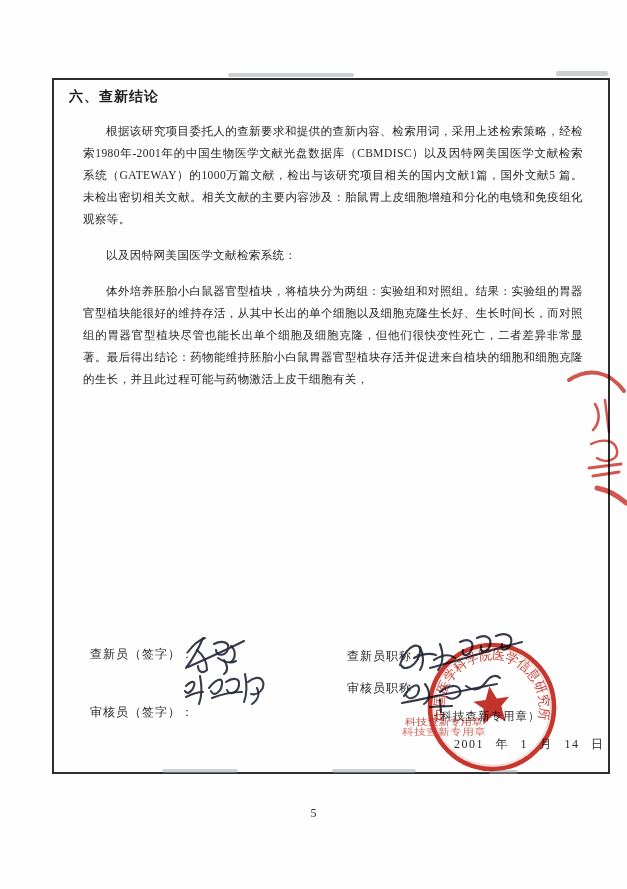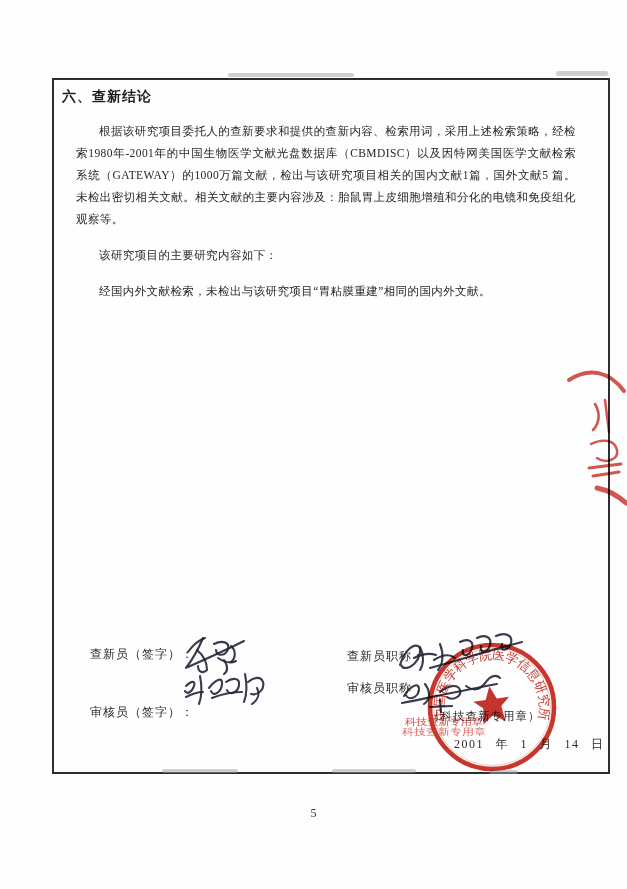--- a/index.html
+++ b/index.html
@@ -5,21 +5,21 @@
   html,body{margin:0;padding:0;background:#ffffff;}
   .page{
     position:relative;width:627px;height:889px;background:#fefefe;overflow:hidden;
     font-family:"Liberation Serif","DejaVu Serif",serif;color:#262626;
   }
   .border-box{
     position:absolute;left:52px;top:78px;width:554px;height:692px;
     border:2px solid #2e2e30;background:transparent;
   }
   .content{
-    position:absolute;left:8px;top:4px;width:528px;
+    position:absolute;left:15px;top:4px;width:528px;
     font-size:11.5px;line-height:22px;text-align:justify;letter-spacing:0.4px;
   }
   .content h1{
     font-family:"Liberation Sans","DejaVu Sans",sans-serif;
     font-size:14px;font-weight:bold;margin:2px 0 2px 0;line-height:20px;color:#1d1d1f;
     letter-spacing:1px;
   }
   .content p{margin:14px;}
   .content p.indent{text-indent:2em;}
   .content p.attest{text-indent:3.6em;}
@@ -49,22 +49,22 @@
 </head>
 <body>
 
 <div class="page">
 
   <div class="border-box">
 
     <div class="content">
       <h1><span>六、查新结论</span></h1>
       <p class="indent">根据该研究项目委托人的查新要求和提供的查新内容、检索用词，采用上述检索策略，经检索1980年-2001年的中国生物医学文献光盘数据库（CBMDISC）以及因特网美国医学文献检索系统（GATEWAY）的1000万篇文献，检出与该研究项目相关的国内文献1篇，国外文献5 篇。未检出密切相关文献。相关文献的主要内容涉及：胎鼠胃上皮细胞增殖和分化的电镜和免疫组化观察等。</p>
-      <p class="indent">该研究项目的主要研究内容如下：</p>
-      <p class="indent">经国内外文献检索，未检出与该研究项目“胃粘膜重建”相同的国内外文献。</p>
+      <p class="indent">以及因特网美国医学文献检索系统：</p>
+      <p class="indent">体外培养胚胎小白鼠器官型植块，将植块分为两组：实验组和对照组。结果：实验组的胃器官型植块能很好的维持存活，从其中长出的单个细胞以及细胞克隆生长好、生长时间长，而对照组的胃器官型植块尽管也能长出单个细胞及细胞克隆，但他们很快变性死亡，二者差异非常显著。最后得出结论：药物能维持胚胎小白鼠胃器官型植块存活并促进来自植块的细胞和细胞克隆的生长，并且此过程可能与药物激活上皮干细胞有关，</p>
     </div>
 
     <div class="sig-label lbl-checker-sign">查新员（签字）：</div>
     <div class="sig-label lbl-checker-title">查新员职称：</div>
     <div class="sig-label lbl-reviewer-sign">审核员（签字）：</div>
     <div class="sig-label lbl-reviewer-title">审核员职称：</div>
 
     <div class="seal-label">（科技查新专用章）</div>
     <div class="date-line">2001 年 1 月 14 日</div>
   </div>

